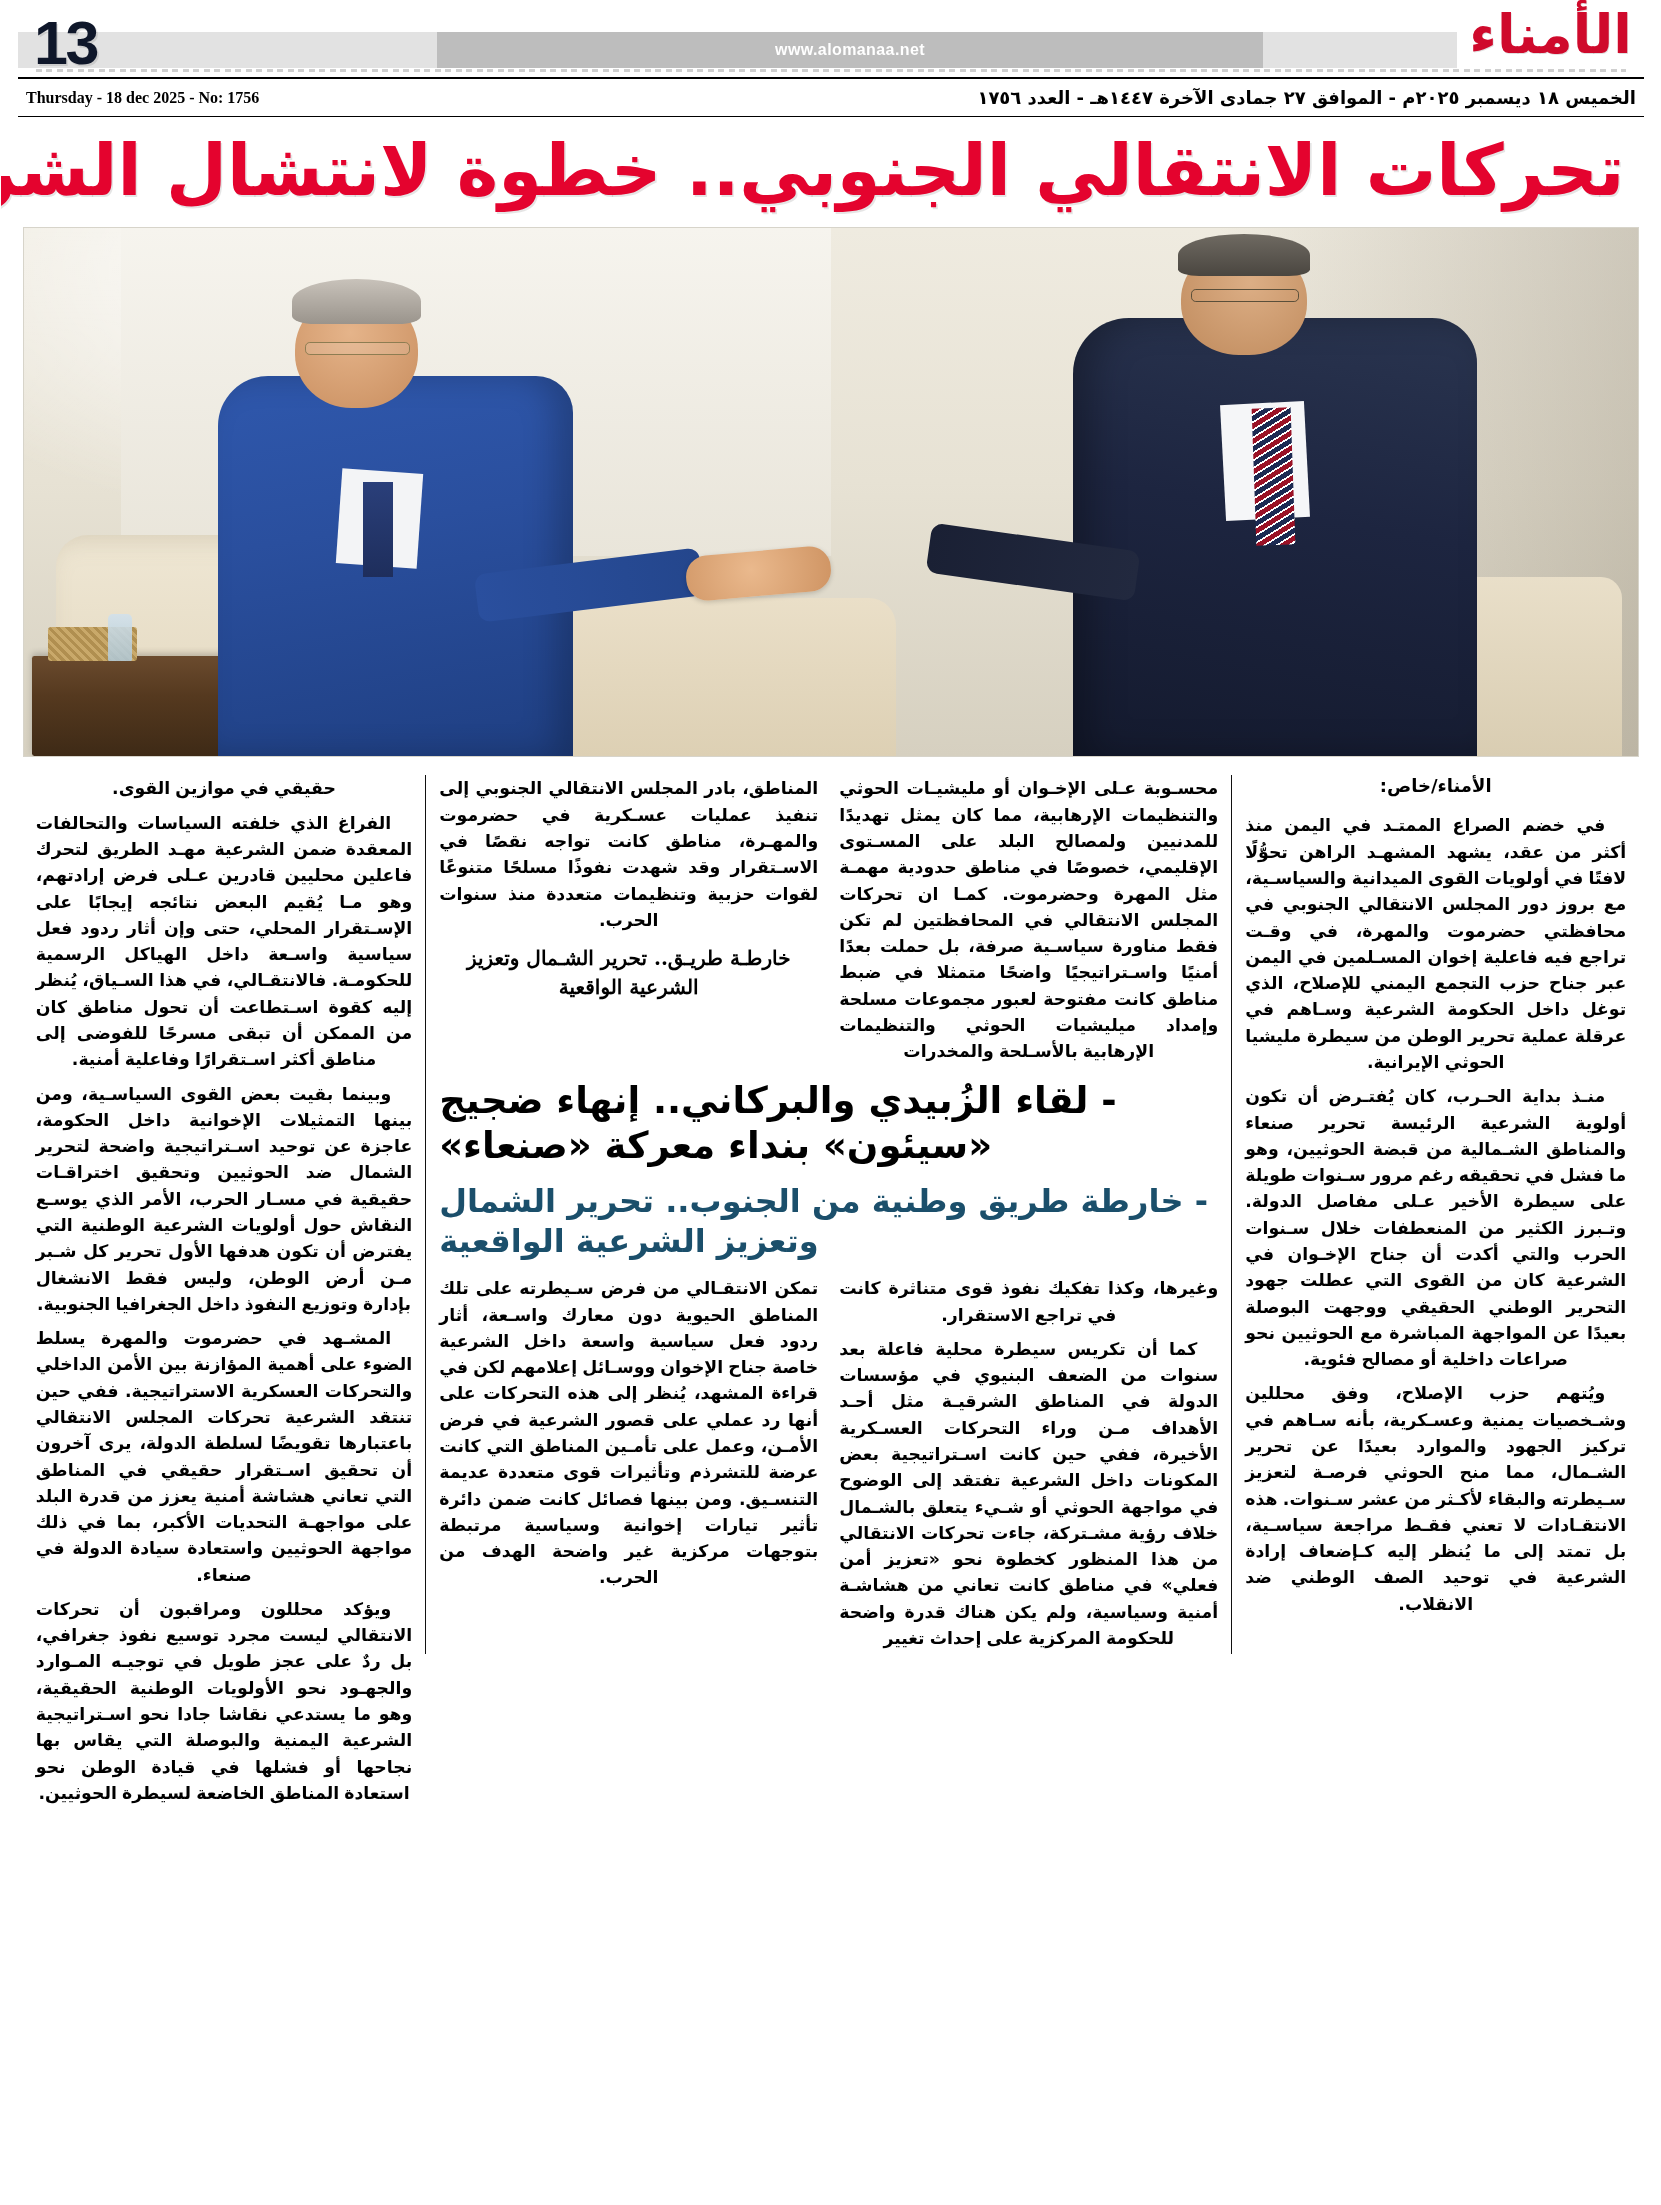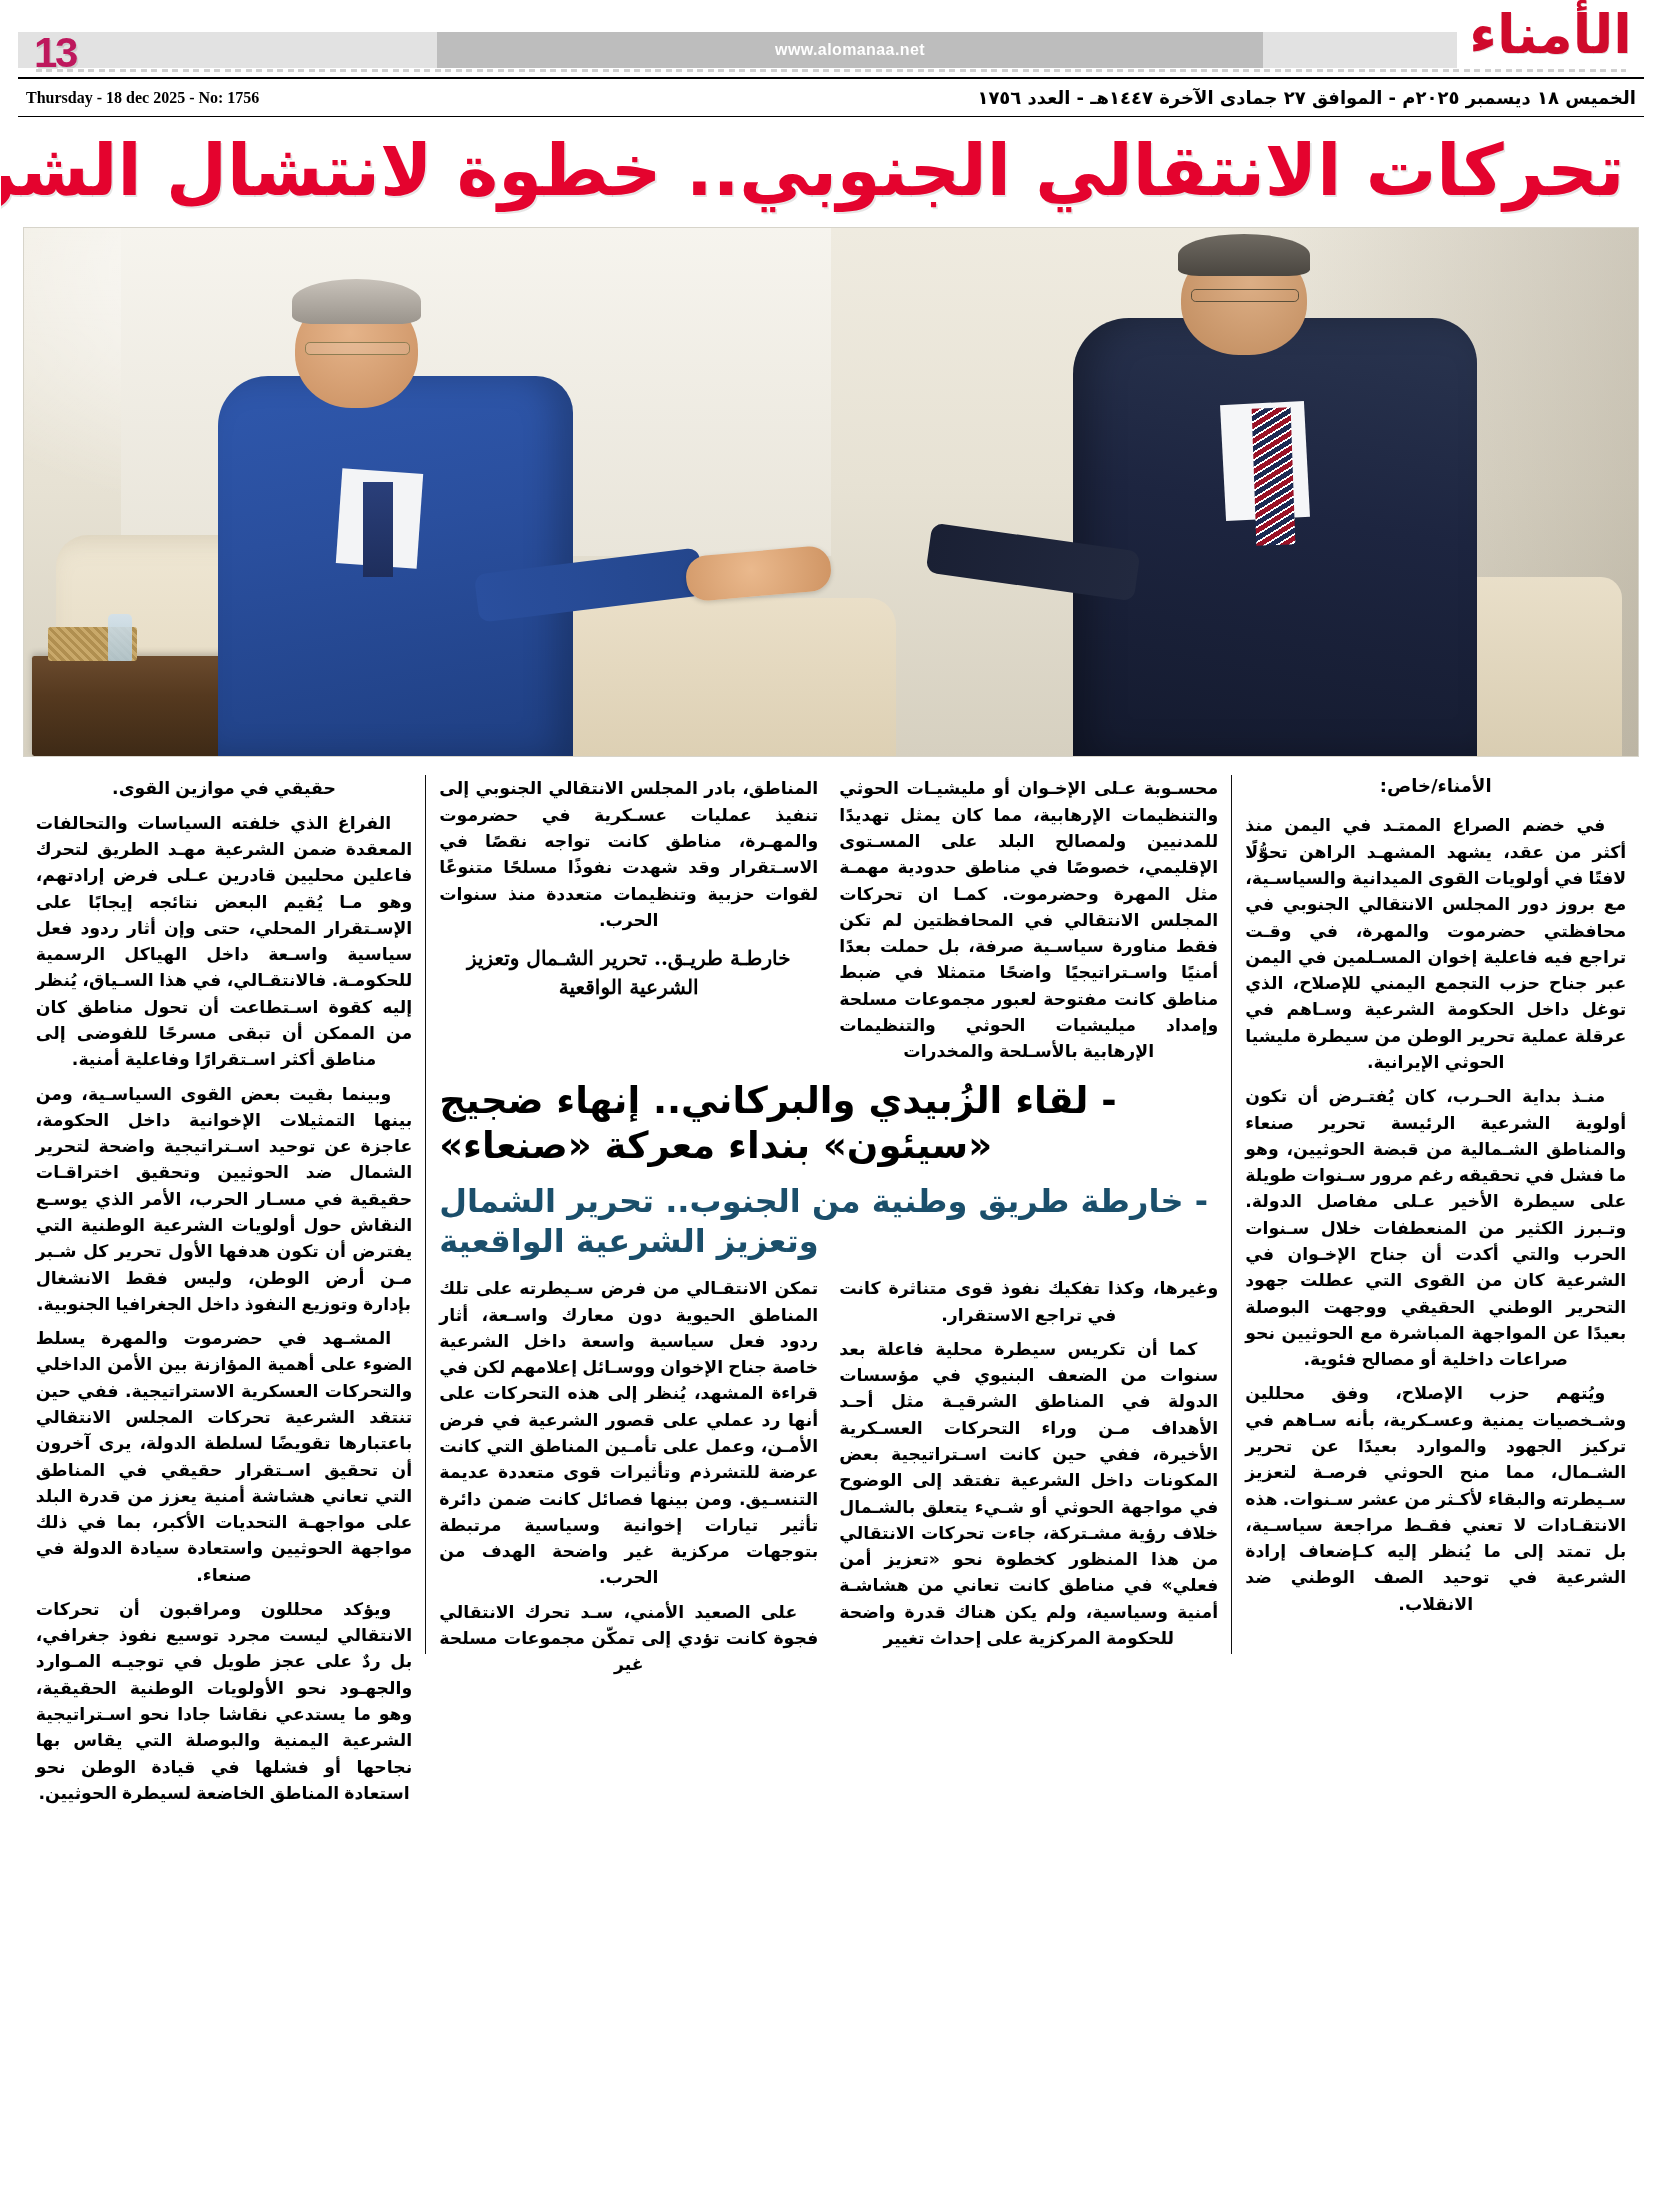--- a/index.html
+++ b/index.html
@@ -90,23 +90,23 @@
     position: relative;
     background: #e2e2e2;
     margin-top: 32px;
     margin-bottom: 6.5px;
   }
   .pagenum {
     position: absolute;
     left: 16px;
     bottom: -6.5px;
     font-family: "Liberation Sans", sans-serif;
-    font-size: 42px;
-    font-weight: bold;
-    color: #be185d;
+    font-size: 61px;
+    font-weight: bold;
+    color: #0f172a;
     line-height: 1;
     letter-spacing: -2.4px;
     text-shadow: 1.6px 1.6px 0 rgba(0,0,0,0.10);
   }
   .dotted-rule {
     position: absolute;
     left: 18px;
     right: 18px;
     bottom: 1.6px;
     height: 3.2px;
@@ -586,21 +586,20 @@
       <div class="subhead-black">- لقاء الزُبيدي والبركاني.. إنهاء ضجيج «سيئون» بنداء معركة «صنعاء»</div>
       <div class="subhead-blue">- خارطة طريق وطنية من الجنوب.. تحرير الشمال وتعزيز الشرعية الواقعية</div>
 
       <div class="mid-bottom">
         <div>
           <p class="body noindent">وغيرها، وكذا تفكيك نفوذ قوى متناثرة كانت في تراجع الاستقرار.</p>
           <p class="body">كما أن تكريس سيطرة محلية فاعلة بعد سنوات من الضعف البنيوي في مؤسسات الدولة في المناطق الشرقيـة مثل أحـد الأهداف مـن وراء التحركات العسـكرية الأخيرة، ففي حين كانت اسـتراتيجية بعض المكونات داخل الشرعية تفتقد إلى الوضوح في مواجهة الحوثي أو شـيء يتعلق بالشـمال خلاف رؤية مشـتركة، جاءت تحركات الانتقالي من هذا المنظور كخطوة نحو «تعزيز أمن فعلي» في مناطق كانت تعاني من هشاشـة أمنية وسياسية، ولم يكن هناك قدرة واضحة للحكومة المركزية على إحداث تغيير</p>
         </div>
         <div>
           <p class="body noindent">تمكن الانتقـالي من فرض سـيطرته على تلك المناطق الحيوية دون معارك واسـعة، أثار ردود فعل سياسية واسعة داخل الشرعية خاصة جناح الإخوان ووسـائل إعلامهم لكن في قراءة المشهد، يُنظر إلى هذه التحركات على أنها رد عملي على قصور الشرعية في فرض الأمـن، وعمل على تأمـين المناطق التي كانت عرضة للتشرذم وتأثيرات قوى متعددة عديمة التنسـيق. ومن بينها فصائل كانت ضمن دائرة تأثير تيارات إخوانية وسياسية مرتبطة بتوجهات مركزية غير واضحة الهدف من الحرب.</p>
-          <p class="body">على الصعيد الأمني، سـد تحرك الانتقالي فجوة كانت تؤدي إلى تمكّن مجموعات مسلحة غير</p>
         </div>
       </div>
     </div>
 
     <div class="col col-left">
       <p class="body noindent">حقيقي في موازين القوى.</p>
       <p class="body">الفراغ الذي خلفته السياسات والتحالفات المعقدة ضمن الشرعية مهـد الطريق لتحرك فاعلين محليين قادرين عـلى فرض إرادتهم، وهو مـا يُقيم البعض نتائجه إيجابًا على الإسـتقرار المحلي، حتى وإن أثار ردود فعل سياسية واسـعة داخل الهياكل الرسمية للحكومـة. فالانتقـالي، في هذا السـياق، يُنظر إليه كقوة اسـتطاعت أن تحول مناطق كان من الممكن أن تبقى مسرحًا للفوضى إلى مناطق أكثر اسـتقرارًا وفاعلية أمنية.</p>
       <p class="body">وبينما بقيت بعض القوى السياسـية، ومن بينها التمثيلات الإخوانية داخل الحكومة، عاجزة عن توحيد اسـتراتيجية واضحة لتحرير الشمال ضد الحوثيين وتحقيق اختراقـات حقيقية في مسـار الحرب، الأمر الذي يوسـع النقاش حول أولويات الشرعية الوطنية التي يفترض أن تكون هدفها الأول تحرير كل شـبر مـن أرض الوطن، وليس فقط الانشغال بإدارة وتوزيع النفوذ داخل الجغرافيا الجنوبية.</p>
       <p class="body">المشـهد في حضرموت والمهرة يسلط الضوء على أهمية المؤازنة بين الأمن الداخلي والتحركات العسكرية الاستراتيجية. ففي حين تنتقد الشرعية تحركات المجلس الانتقالي باعتبارها تقويضًا لسلطة الدولة، يرى آخرون أن تحقيق اسـتقرار حقيقي في المناطق التي تعاني هشاشة أمنية يعزز من قدرة البلد على مواجهـة التحديات الأكبر، بما في ذلك مواجهة الحوثيين واستعادة سيادة الدولة في صنعاء.</p>
       <p class="body">ويؤكد محللون ومراقبون أن تحركات الانتقالي ليست مجرد توسيع نفوذ جغرافي، بل ردٌ على عجز طويل في توجيـه المـوارد والجهـود نحو الأولويات الوطنية الحقيقية، وهو ما يستدعي نقاشا جادا نحو اسـتراتيجية الشرعية اليمنية والبوصلة التي يقاس بها نجاحها أو فشلها في قيادة الوطن نحو استعادة المناطق الخاضعة لسيطرة الحوثيين.</p>

